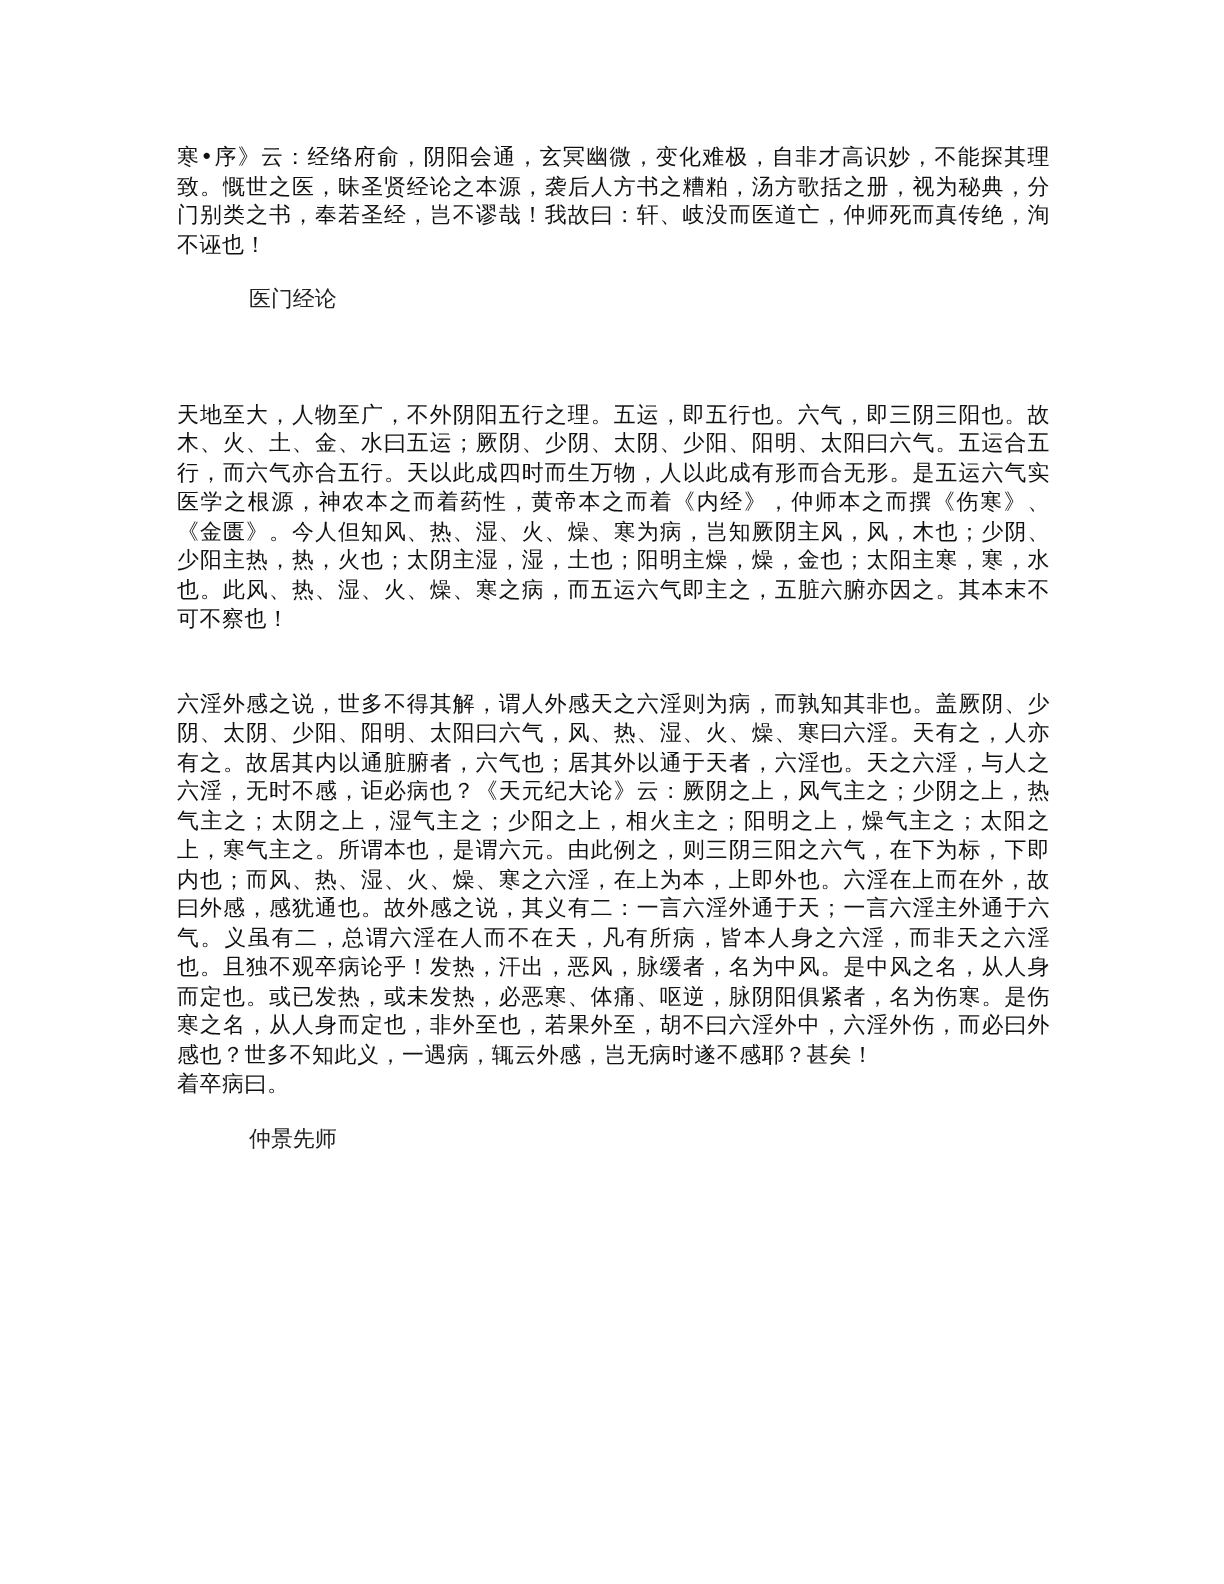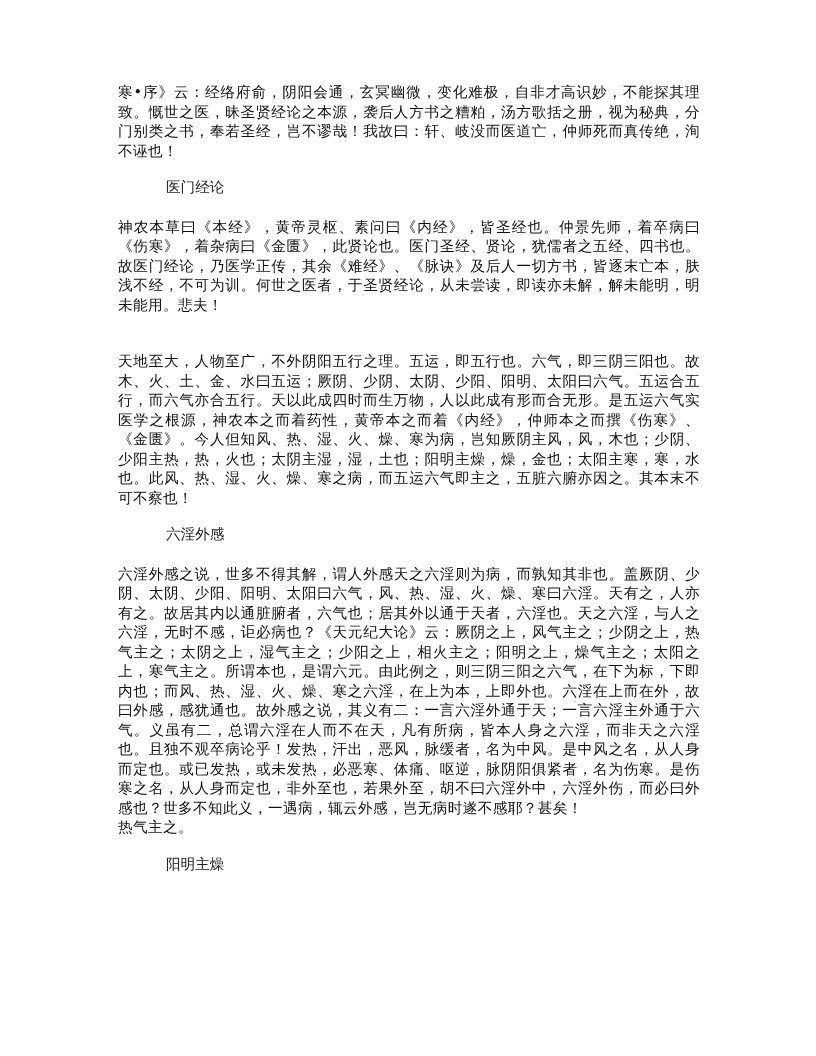--- a/index.html
+++ b/index.html
@@ -1,42 +1,40 @@
 <!DOCTYPE html>
 <html><head>
 <meta charset="utf-8">
 <style>
   html, body { margin: 0; padding: 0; background: #ffffff; }
   body { width: 816px; height: 1056px; position: relative; overflow: hidden;
          font-family: "DejaVu Serif", "Liberation Serif", serif; color: #111; }
-  .page { position: absolute; left: 118px; top: 82px; width: 582px; }
+  .page { position: absolute; left: 118px; top: 95px; width: 582px; }
   .para { font-size: 14.6px; line-height: 19.5px; margin: 0; text-align: justify; letter-spacing: 0.4px; }
   .heading { font-size: 14.6px; line-height: 19.5px; margin: 0; color: #222; padding-left: 48px; }
   .gap-h { height: 17px; }
   .gap-p { height: 20px; }
 </style>
 </head>
 <body>
 
 <div class="page">
 
   <p class="para">寒•序》云：经络府俞，阴阳会通，玄冥幽微，变化难极，自非才高识妙，不能探其理致。慨世之医，昧圣贤经论之本源，袭后人方书之糟粕，汤方歌括之册，视为秘典，分门别类之书，奉若圣经，岂不谬哉！我故曰：轩、岐没而医道亡，仲师死而真传绝，洵不诬也！</p>
   <div class="gap-h"></div>
 
   <p class="heading">医门经论</p>
   <div class="gap-p"></div>
-  <p class="para">神农本草曰《本经》，黄帝灵枢、素问曰《内经》，皆圣经也。仲景先师，着卒病曰《伤寒》，着杂病曰《金匮》，此贤论也。医门圣经、贤论，犹儒者之五经、四书也。故医门经论，乃医学正传，其余《难经》、《脉诀》及后人一切方书，皆逐末亡本，肤浅不经，不可为训。何世之医者，于圣贤经论，从未尝读，即读亦未解，解未能明，明未能用。悲夫！</p>
   <div class="gap-h"></div>
 
   <div class="gap-p"></div>
   <p class="para">天地至大，人物至广，不外阴阳五行之理。五运，即五行也。六气，即三阴三阳也。故木、火、土、金、水曰五运；厥阴、少阴、太阴、少阳、阳明、太阳曰六气。五运合五行，而六气亦合五行。天以此成四时而生万物，人以此成有形而合无形。是五运六气实医学之根源，神农本之而着药性，黄帝本之而着《内经》，仲师本之而撰《伤寒》、《金匮》。今人但知风、热、湿、火、燥、寒为病，岂知厥阴主风，风，木也；少阴、少阳主热，热，火也；太阴主湿，湿，土也；阳明主燥，燥，金也；太阳主寒，寒，水也。此风、热、湿、火、燥、寒之病，而五运六气即主之，五脏六腑亦因之。其本末不可不察也！</p>
   <div class="gap-h"></div>
 
-  <p class="heading">六淫外感</p>
   <div class="gap-p"></div>
   <p class="para">六淫外感之说，世多不得其解，谓人外感天之六淫则为病，而孰知其非也。盖厥阴、少阴、太阴、少阳、阳明、太阳曰六气，风、热、湿、火、燥、寒曰六淫。天有之，人亦有之。故居其内以通脏腑者，六气也；居其外以通于天者，六淫也。天之六淫，与人之六淫，无时不感，讵必病也？《天元纪大论》云：厥阴之上，风气主之；少阴之上，热气主之；太阴之上，湿气主之；少阳之上，相火主之；阳明之上，燥气主之；太阳之上，寒气主之。所谓本也，是谓六元。由此例之，则三阴三阳之六气，在下为标，下即内也；而风、热、湿、火、燥、寒之六淫，在上为本，上即外也。六淫在上而在外，故曰外感，感犹通也。故外感之说，其义有二：一言六淫外通于天；一言六淫主外通于六气。义虽有二，总谓六淫在人而不在天，凡有所病，皆本人身之六淫，而非天之六淫也。且独不观卒病论乎！发热，汗出，恶风，脉缓者，名为中风。是中风之名，从人身而定也。或已发热，或未发热，必恶寒、体痛、呕逆，脉阴阳俱紧者，名为伤寒。是伤寒之名，从人身而定也，非外至也，若果外至，胡不曰六淫外中，六淫外伤，而必曰外感也？世多不知此义，一遇病，辄云外感，岂无病时遂不感耶？甚矣！</p>
-  <p class="para">热气主之。</p>
+  <p class="para">着卒病曰。</p>
   <div class="gap-h"></div>
 
-  <p class="heading">阳明主燥</p>
+  <p class="heading">仲景先师</p>
   <div class="gap-p"></div>
 
 </div>
 
 </body></html>

